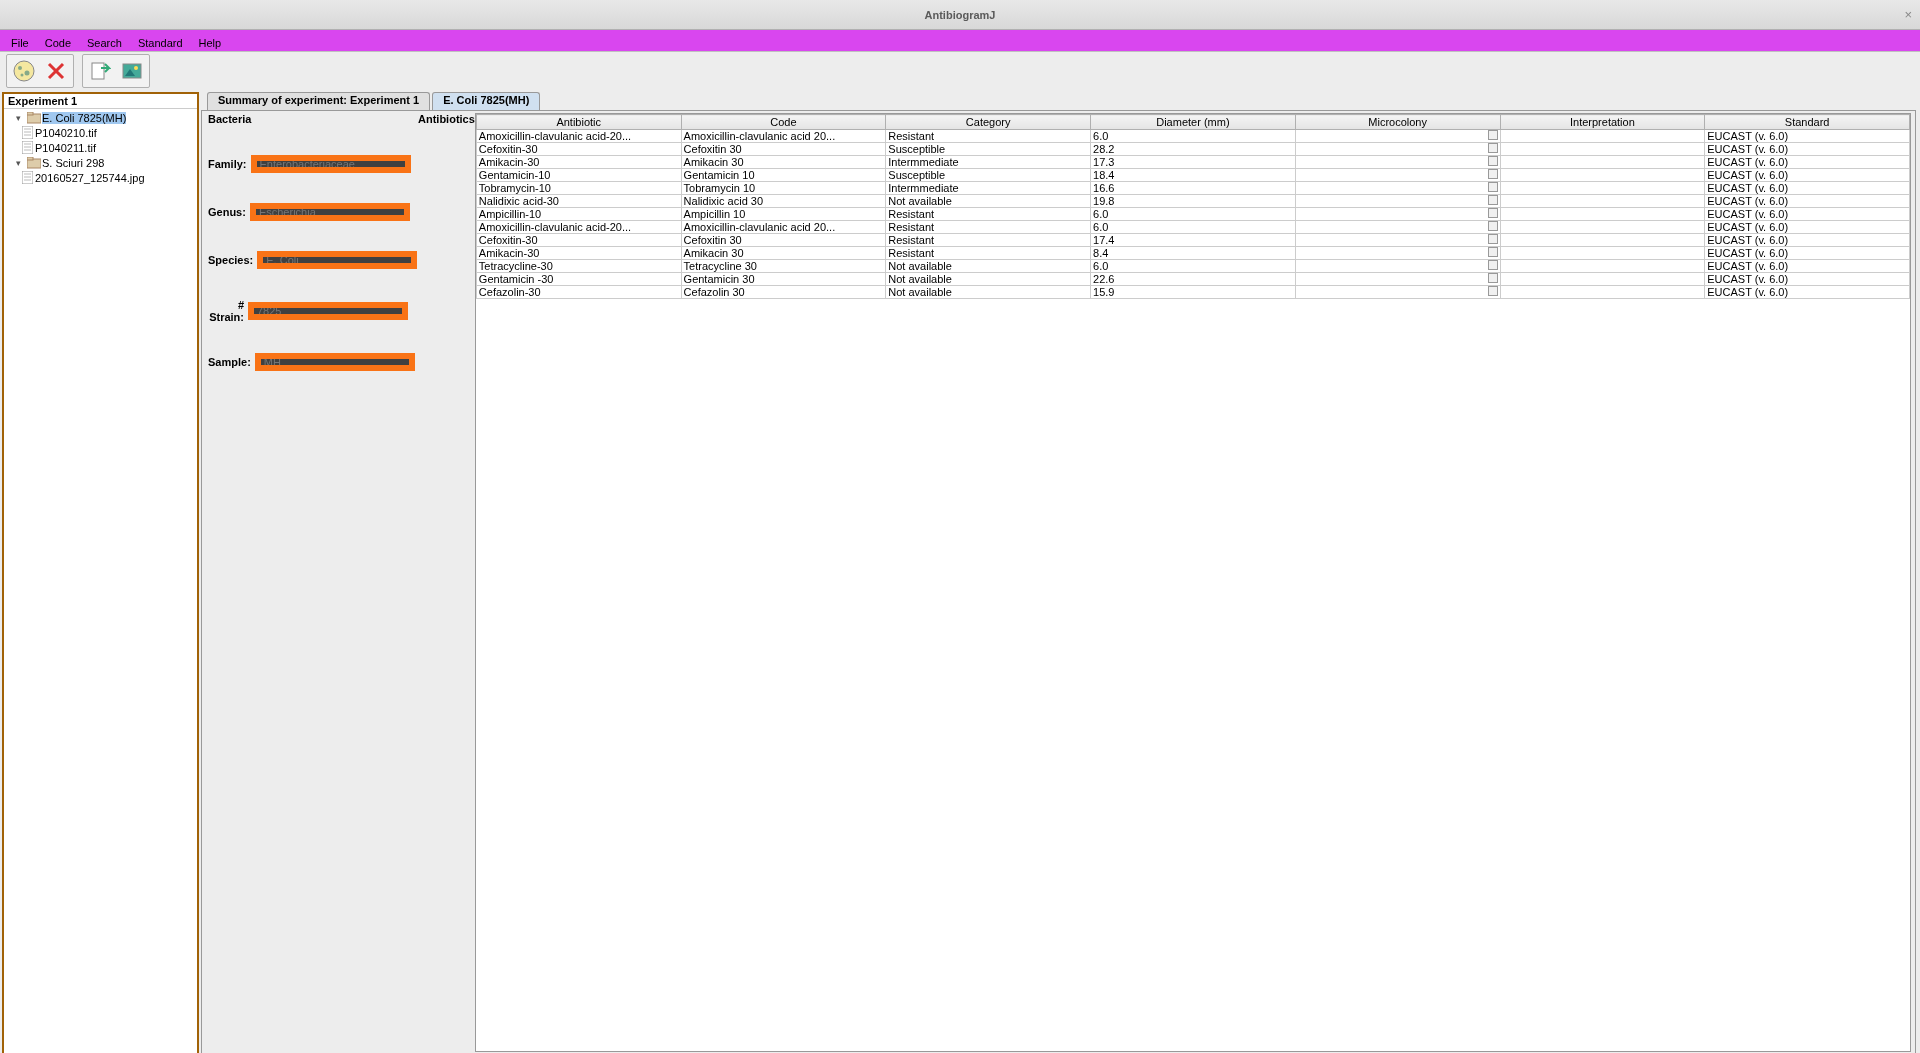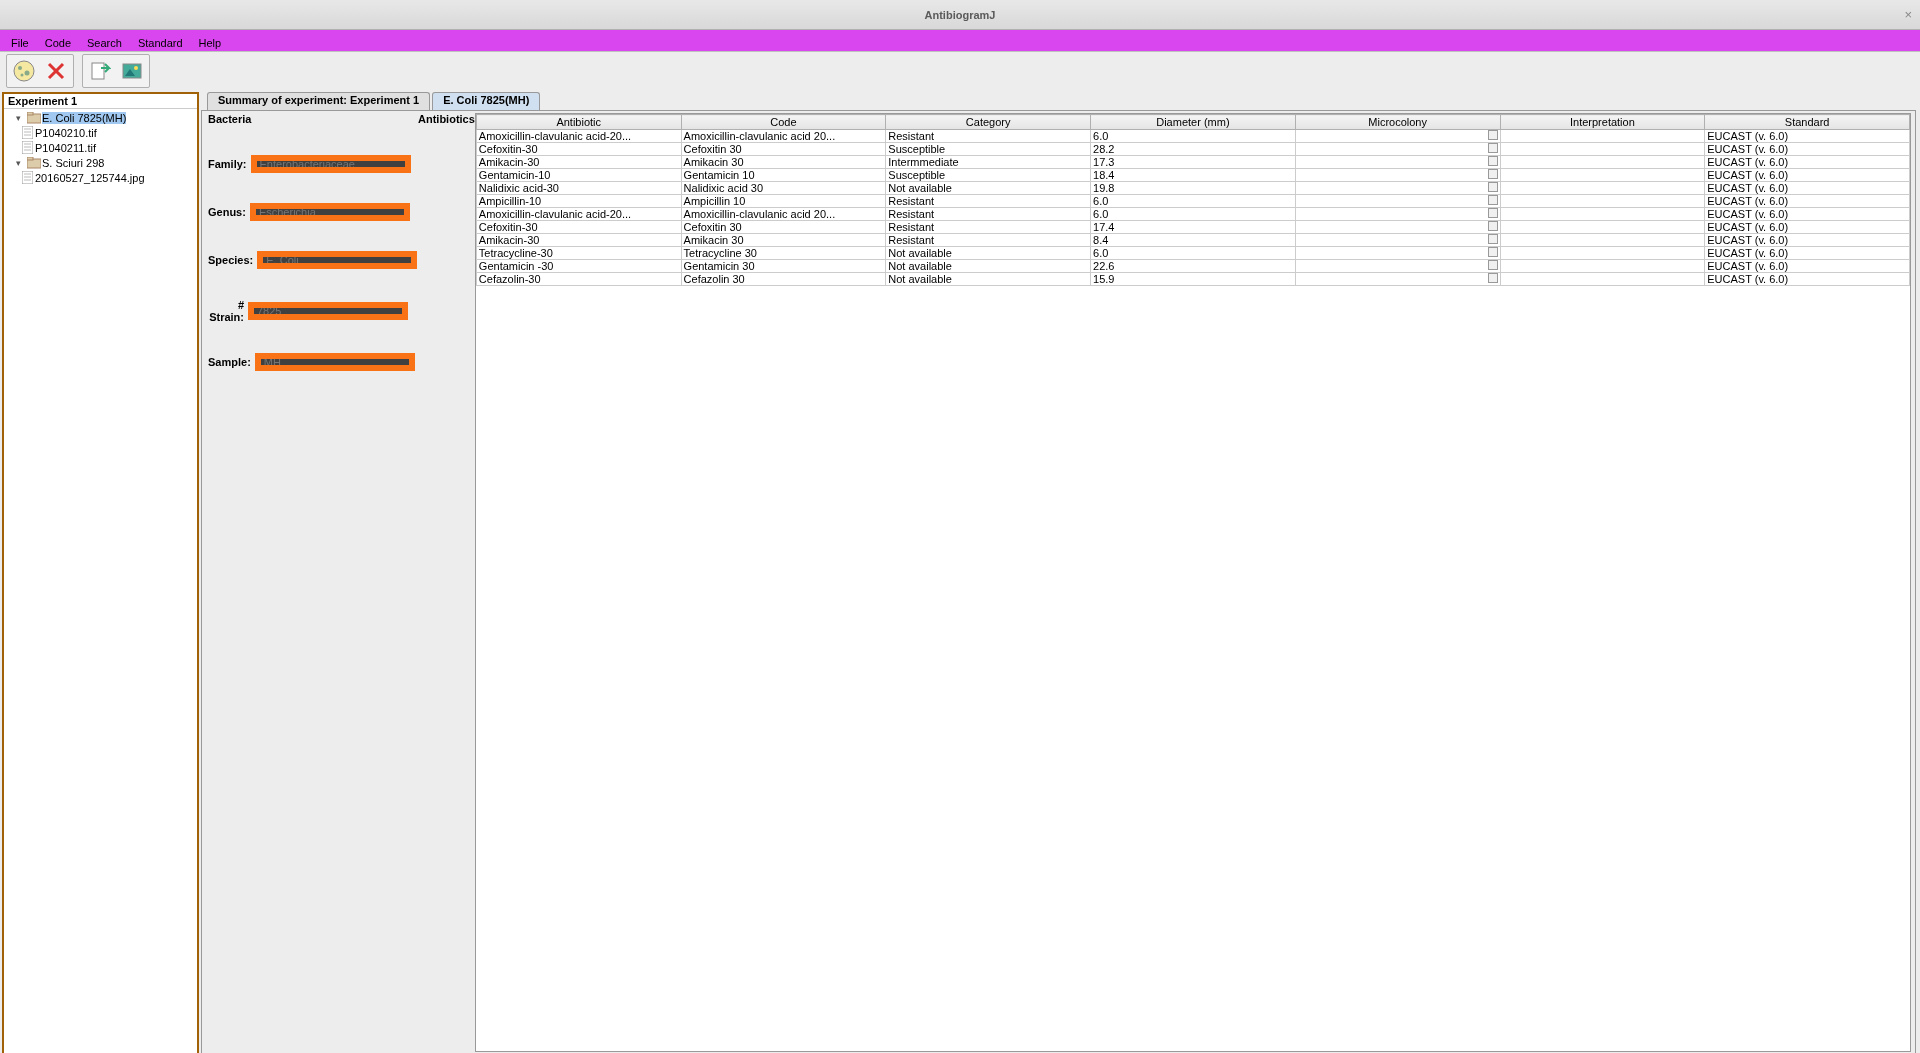--- a/index.html
+++ b/index.html
@@ -233,20 +233,29 @@
                 <tr>
                   <td>Gentamicin-10</td>
                   <td>Gentamicin 10</td>
                   <td>Susceptible</td>
                   <td>18.4</td>
                   <td class="micro-cell"><span class="micro-check"></span></td>
                   <td></td>
                   <td>EUCAST (v. 6.0)</td>
                 </tr>
                 <tr>
+                  <td>Tobramycin-10</td>
+                  <td>Tobramycin 10</td>
+                  <td>Intermmediate</td>
+                  <td>16.6</td>
+                  <td class="micro-cell"><span class="micro-check"></span></td>
+                  <td></td>
+                  <td>EUCAST (v. 6.0)</td>
+                </tr>
+                <tr>
                   <td>Nalidixic acid-30</td>
                   <td>Nalidixic acid 30</td>
                   <td>Not available</td>
                   <td>19.8</td>
                   <td class="micro-cell"><span class="micro-check"></span></td>
                   <td></td>
                   <td>EUCAST (v. 6.0)</td>
                 </tr>
                 <tr>
                   <td>Ampicillin-10</td>

